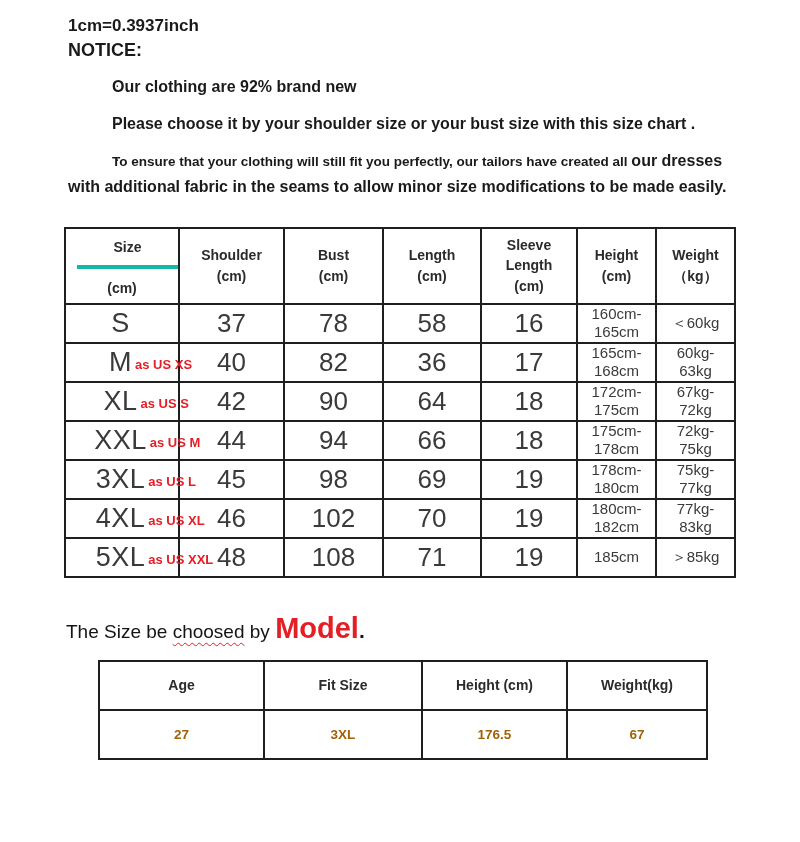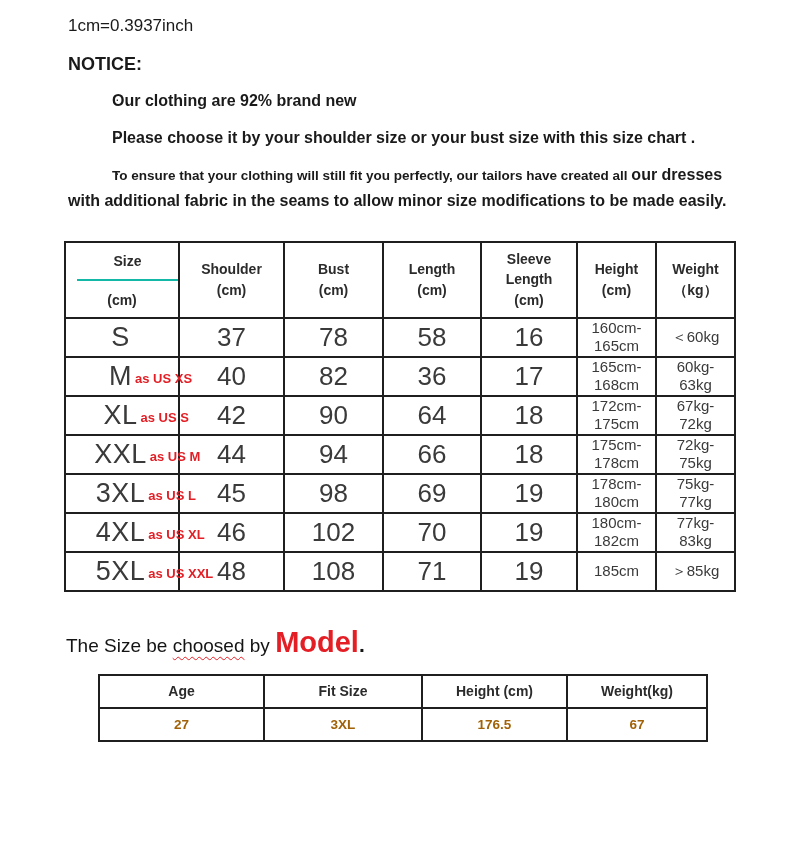--- a/index.html
+++ b/index.html
@@ -2,21 +2,21 @@
 <html><head>
 <meta charset="utf-8">
 <style>
   html, body { margin:0; padding:0; }
   body {
     width:800px; height:842px; background:#ffffff; overflow:hidden;
     font-family:"Liberation Sans", sans-serif; color:#1a1a1a;
     -webkit-font-smoothing:antialiased;
   }
   .intro { padding:16px 58px 0 68px; }
-  .conv-line { font-weight:normal; font-size:17px; margin:0 0 18px 0; }
+  .conv-line { font-weight:bold; font-size:17px; margin:0 0 4px 0; }
   .notice-label { font-weight:bold; font-size:18px; margin:0 0 13px 0; }
   .bullet {
     position:relative; font-weight:bold; font-size:16px; line-height:1.62;
     margin:0 0 11px 0; text-indent:44px;
   }
   .bullet .dot {
     position:absolute; left:3px; top:0; font-weight:normal; font-size:14px; color:#333;
   }
   .bullet .seg-small { font-size:13.5px; }
   .bullet .seg-main  { font-size:16px; }
@@ -25,21 +25,21 @@
   table.size-table {
     border-collapse:collapse; table-layout:fixed;
     margin:27px 0 0 64px; width:670px;
   }
   table.size-table th, table.size-table td {
     border:2px solid #1f1f1f; padding:0; text-align:center; vertical-align:middle;
   }
   table.size-table th { font-size:14px; font-weight:bold; color:#2b2b2b; }
   .th-inner { display:flex; flex-direction:column; justify-content:center; height:74px; line-height:1.45; }
   .th-split { height:74px; display:flex; flex-direction:column; }
-  .th-split .th-top    { height:36px; line-height:36px; border-bottom:2px solid #14b8a6;margin-left:11px; }
+  .th-split .th-top    { height:36px; line-height:36px; border-bottom:4px solid #14b8a6;margin-left:11px; }
   .th-split .th-bottom { height:36px; line-height:38px; }
   table.size-table tbody tr { height:39px; }
   .size-line { white-space:nowrap; line-height:1; }
   .sz  { font-size:27px; font-weight:400; color:#3a3a3a; letter-spacing:0.5px; }
   .us-label {
     display:inline-block; width:0; overflow:visible; white-space:nowrap;
     position:relative; z-index:5; font-size:13px; font-weight:bold;
     color:#e41e25; padding-left:3px; vertical-align:2px;
   }
   .num { font-size:26px; font-weight:400; color:#3a3a3a; }
@@ -53,21 +53,21 @@
     text-underline-offset:4px;
   }
   .model-word { color:#e41e25; font-weight:bold; font-size:29px; line-height:1; }
   .model-suffix { font-weight:bold; font-size:21px; }
 
   table.model-table {
     border-collapse:collapse; table-layout:fixed;
     margin:17px 0 0 98px; width:608px;
   }
   table.model-table th, table.model-table td {
-    border:2px solid #1f1f1f; padding:0; text-align:center; vertical-align:middle;
+    border:2px solid #1f1f1f; padding:8px; text-align:center; vertical-align:middle;
   }
   table.model-table th { height:31px; font-size:14px; font-weight:bold; color:#2b2b2b; }
   table.model-table td { height:31px; font-size:13.5px; font-weight:bold; color:#a16207;border-radius:11px; }
 </style>
 </head>
 <body>
 
 <div class="intro">
   <p class="conv-line">1cm=0.3937inch</p>
   <p class="notice-label">NOTICE:</p>

